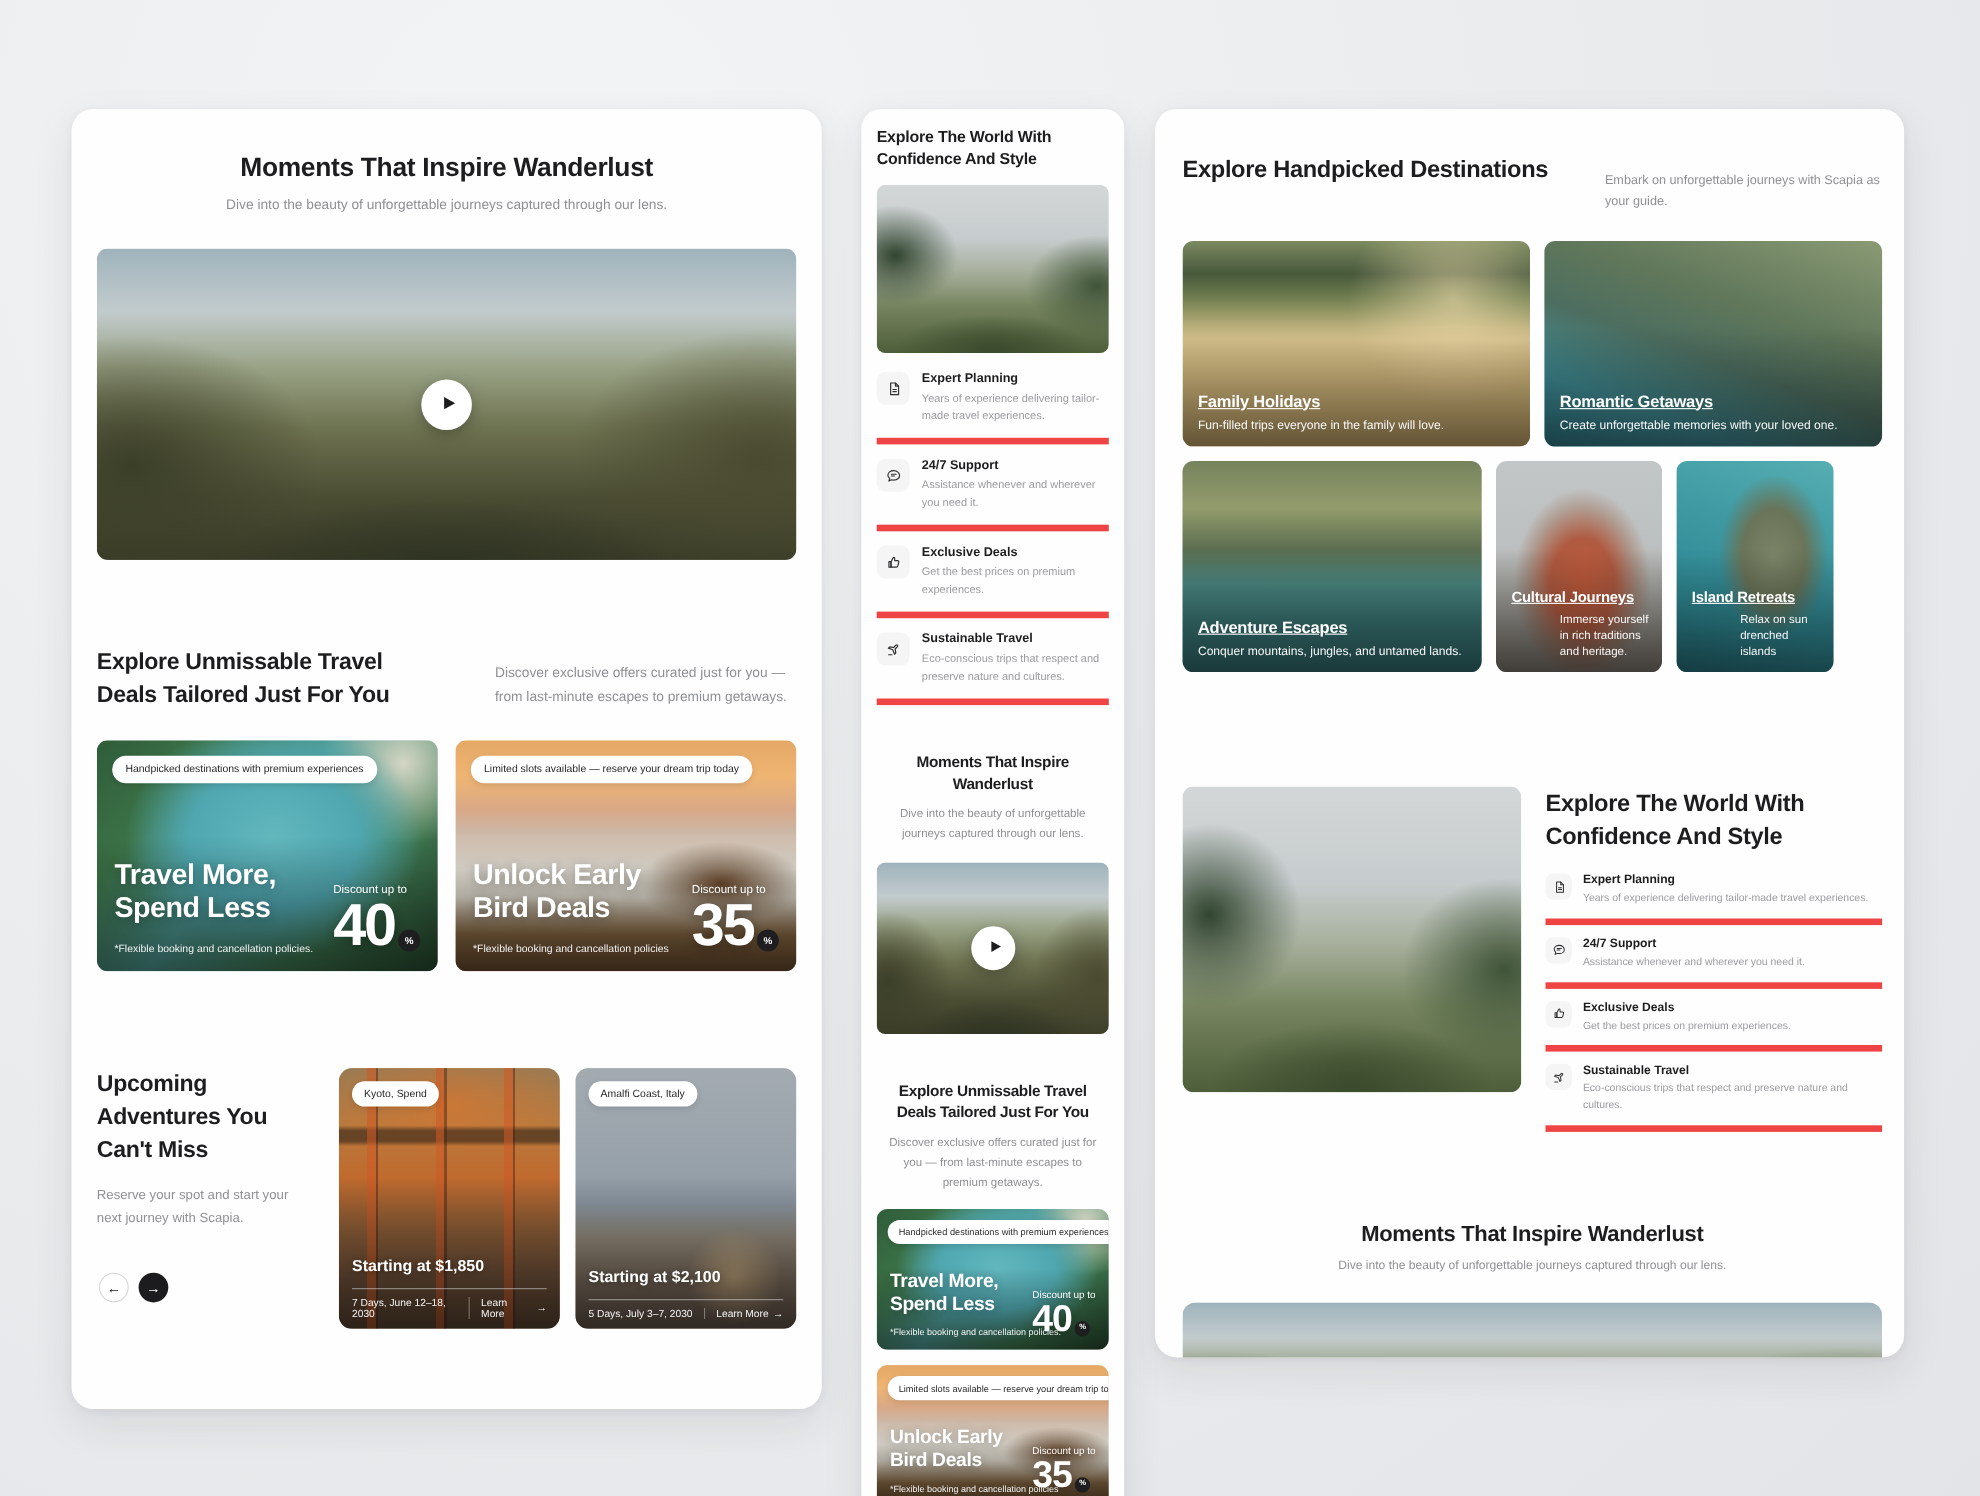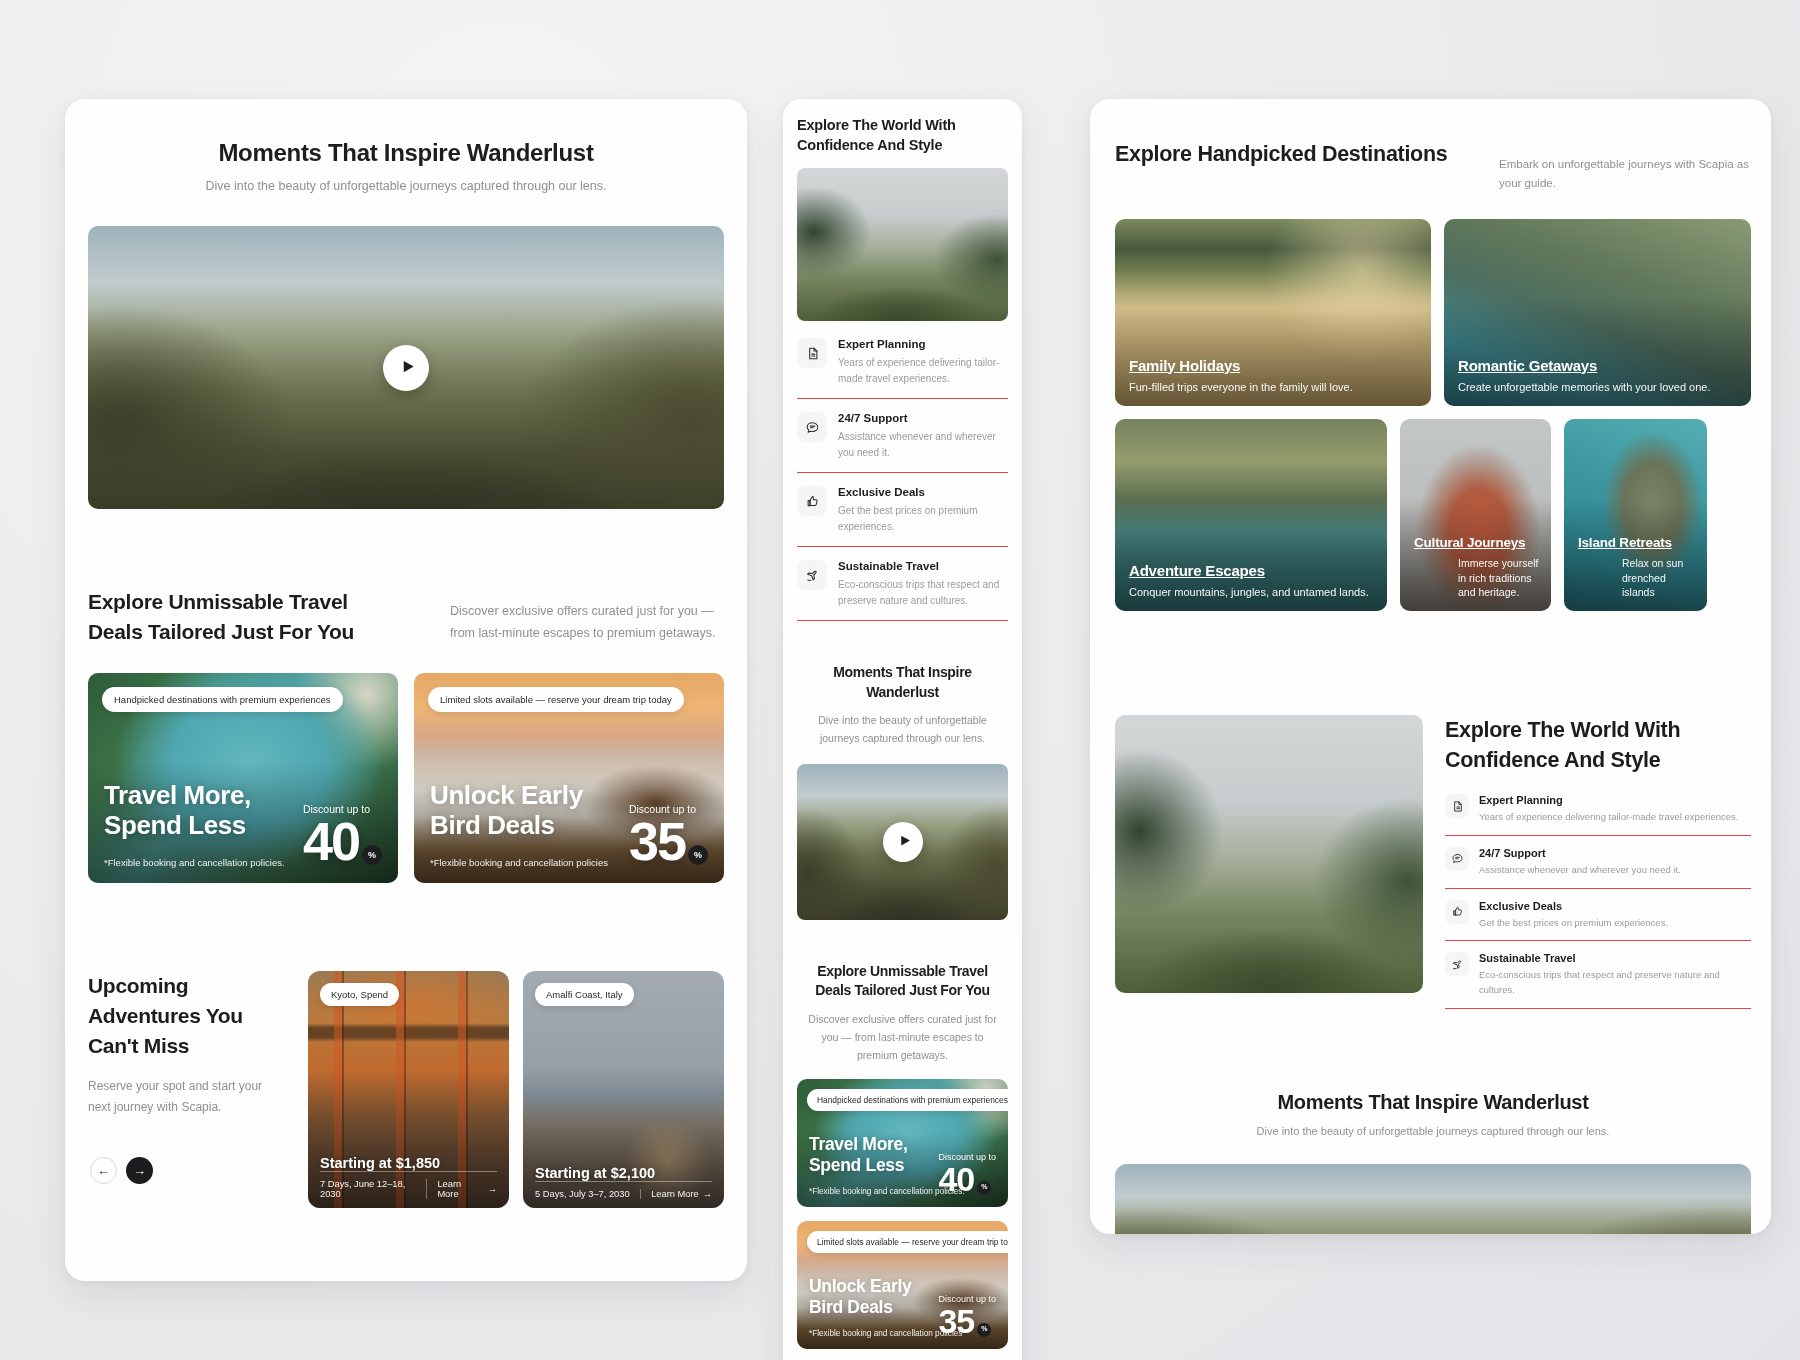--- a/index.html
+++ b/index.html
@@ -8,21 +8,21 @@
   .canvas {
     position:relative; width:1800px; height:1360px; overflow:hidden;
     background:radial-gradient(circle at 28% 12%, #f3f4f5 0%, #eaebed 55%, #e3e4e7 100%);
   }
   .panel {
     position:absolute; background:#fefefe;
     box-shadow:0 14px 38px rgba(35,40,60,.09), 0 2px 8px rgba(35,40,60,.05);
   }
   .panel-left  { left:65px;  top:99px; width:682px; height:1182px; border-radius:20px; padding:40px 23px 0; }
   .panel-mobile{ left:783px; top:99px; width:239px; height:1420px; border-radius:18px; padding:16px 14px 0; }
-  .panel-right { left:1090px;top:99px; width:681px; height:1135px; border-radius:20px; padding:24px 20px 0 25px; overflow:hidden; }
+  .panel-right { left:1050px;top:99px; width:681px; height:1135px; border-radius:20px; padding:24px 20px 0 25px; overflow:hidden; }
 
   h1,h2,h3,h4 { color:#1d1d1f; font-weight:700; letter-spacing:-.3px; }
   .muted { color:#8f9093; }
 
   
   .img { background-color:#777; position:relative; overflow:hidden; }
   .img-canyon { background:
     radial-gradient(ellipse 45% 70% at 5% 70%, #3c3f28 0%, rgba(60,63,40,0) 60%),
     radial-gradient(ellipse 45% 70% at 95% 68%, #4a4a30 0%, rgba(74,74,48,0) 60%),
     radial-gradient(ellipse 60% 45% at 50% 104%, #2e3322 0%, rgba(46,51,34,0) 55%),
@@ -109,31 +109,31 @@
   .adv-left p { margin-top:16px; font-size:12px; line-height:1.7; width:184px; }
   .adv-nav { position:absolute; left:2px; bottom:24px; display:flex; gap:9px; }
   .nav-btn { width:27px; height:27px; border-radius:50%; font-size:13px; line-height:1; cursor:pointer;
     display:flex; align-items:center; justify-content:center; }
   .nav-btn.prev { background:#fff; border:1px solid #d7d7d9; color:#1d1d1f; }
   .nav-btn.next { background:#1c1c1e; border:none; color:#fff; }
   .adv-card { width:201px; height:237px; border-radius:12px; position:relative; overflow:hidden; flex:none; cursor:pointer; }
   .adv-card .pill { top:12px; left:12px; font-size:9.5px; padding:6px 11px; }
   .adv-bottom { position:absolute; left:12px; right:12px; bottom:9px; color:#fff; }
   .adv-price { font-size:14.5px; font-weight:700; text-shadow:0 1px 6px rgba(0,0,0,.35); }
-  .adv-meta { margin-top:0; border-top:1px solid rgba(255,255,255,.4); padding-top:7px;
+  .adv-meta { margin-top:12px; border-top:1px solid rgba(255,255,255,.4); padding-top:7px;
     display:flex; justify-content:space-between; align-items:center; font-size:9.3px; color:rgba(255,255,255,.95); }
   .learn-more { display:inline-flex; align-items:center; gap:4px; border-left:1px solid rgba(255,255,255,.35);
     padding-left:10px; cursor:pointer; }
 
   
   .m-head { font-size:14.5px; line-height:1.38; font-weight:700; letter-spacing:-.2px; }
   .m-head span { display:block; }
   .m-img { margin-top:13px; height:153px; border-radius:8px; }
   .feat-list { list-style:none; margin-top:4px; }
-  .feat-list li { display:flex; gap:11px; padding:13px 0 12px; border-bottom:1px solid #ef4444; align-items:flex-start; }
+  .feat-list li { display:flex; gap:11px; padding:13px 0 12px; border-bottom:6px solid #ef4444; align-items:flex-start; }
   .feat-ico { width:30px; height:30px; flex:none; border-radius:8px; background:#f5f5f6;
     display:flex; align-items:center; justify-content:center; color:#2e2e30; }
   .feat-t { font-size:11.5px; font-weight:700; color:#1d1d1f; }
   .feat-d { margin-top:5px; font-size:10px; line-height:1.55; color:#9a9b9e; }
   .m-center { text-align:center; font-size:14px; font-weight:700; line-height:1.4; margin-top:42px; }
   .m-center span { display:block; }
   .m-sub { text-align:center; font-size:10.5px; line-height:1.7; margin-top:10px; padding:0 6px; }
   .m-video { margin-top:16px; height:156px; border-radius:8px; }
   .m-deal { margin-top:14px; height:128px; border-radius:10px; position:relative; overflow:hidden; cursor:pointer; }
   .m-deal .pill { top:10px; left:10px; font-size:8.4px; padding:6px 10px; }

